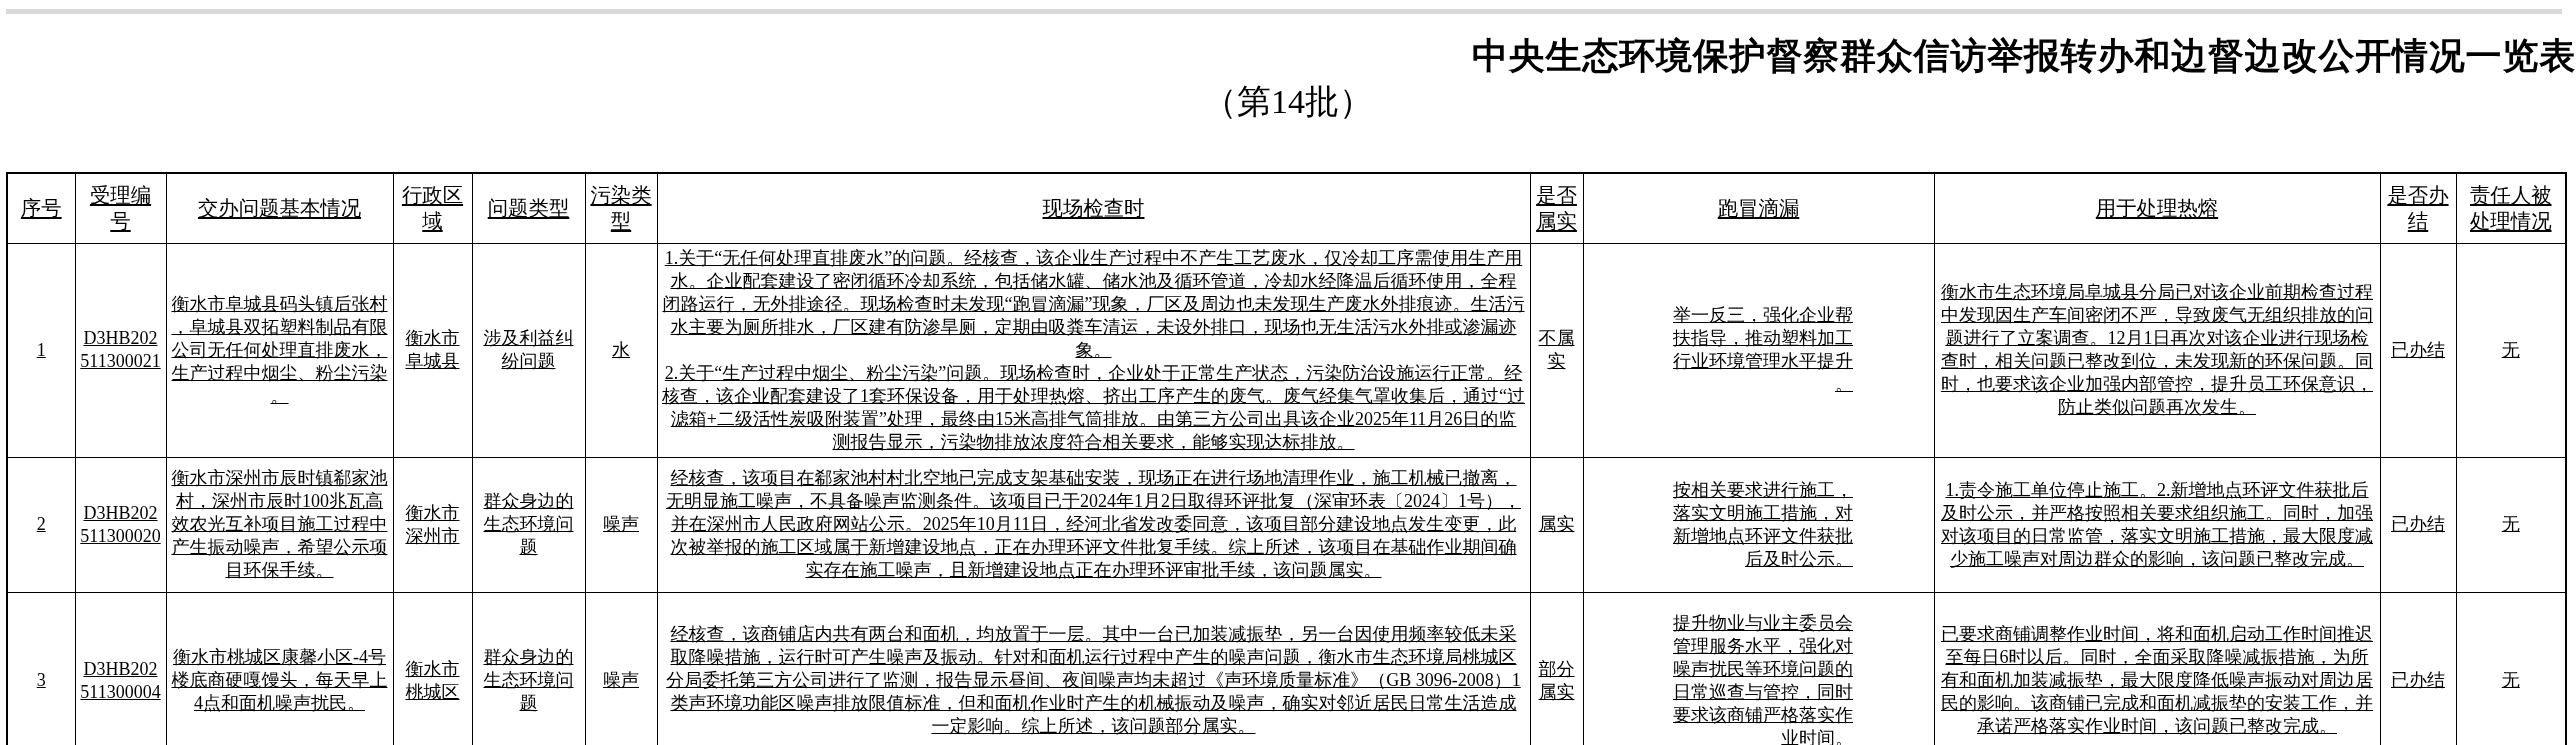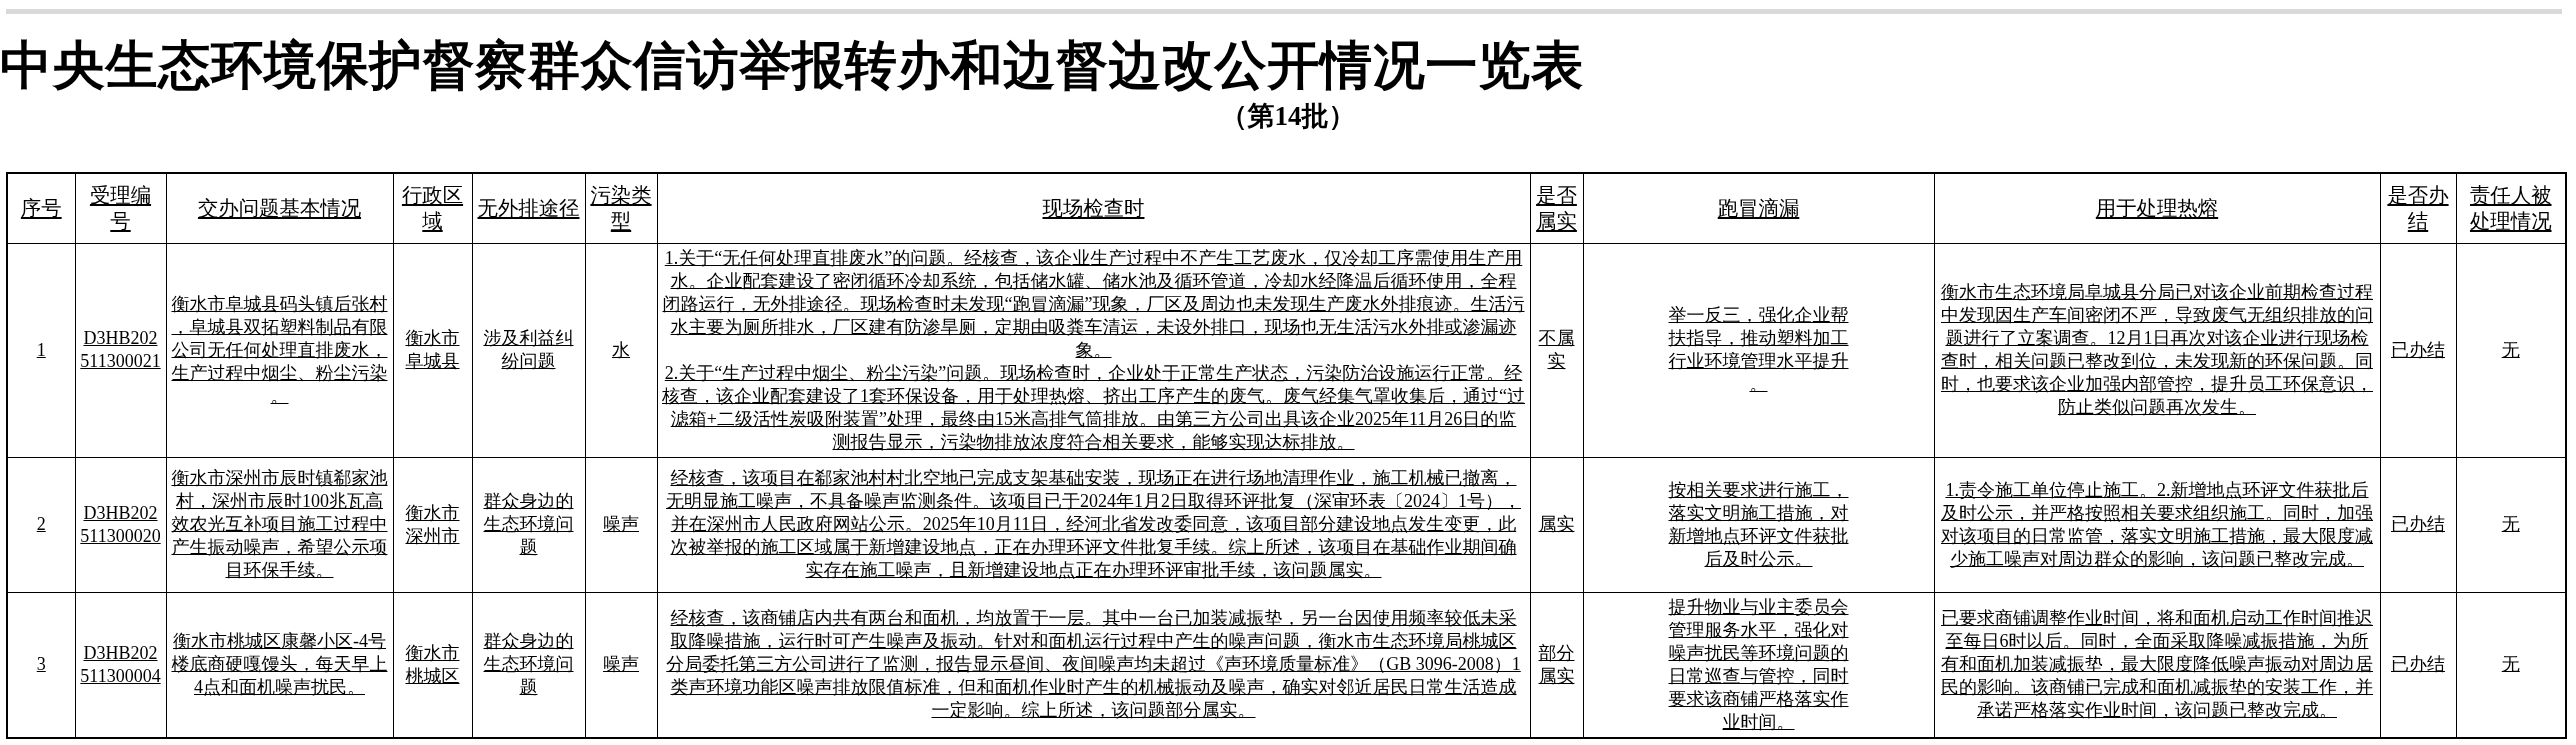--- a/index.html
+++ b/index.html
@@ -6,27 +6,27 @@
   body{
     width:2576px;height:745px;position:relative;overflow:hidden;
     font-family:"Liberation Serif","DejaVu Serif",serif;
     color:#000;
   }
   .top-strip{
     position:absolute;top:9px;left:6px;width:2556px;height:4.5px;
     background:#d9d9d9;
   }
   .title{
-    margin:36px 0 0 0;text-align:left;
-    font-size:52px;font-weight:bold;line-height:1.15;
+    margin:36px 0 0 0;text-align:right;
+    font-size:36px;font-weight:bold;line-height:1.15;
     letter-spacing:0.8px;white-space:nowrap;
   }
   .subtitle{
     margin:4.5px 0 0 0;text-align:center;
-    font-size:27px;font-weight:bold;line-height:1.2;
+    font-size:34px;font-weight:normal;line-height:1.2;
   }
   table.report{
     position:absolute;left:6px;top:172px;
     border-collapse:collapse;table-layout:fixed;
     width:2559px;
     border:2.3px solid #000;
     text-decoration:underline;
   }
   table.report th, table.report td{
     border:1.5px solid #000;
@@ -39,21 +39,21 @@
   table.report th{
     font-size:20.4px;line-height:26px;font-weight:normal;
   }
   tr.hdr{height:70px;}
   tr.r1{height:213px;}
   tr.r2{height:135px;}
   tr.r3{height:145px;}
   td.lt{text-align:left;margin-left:23px;}
   td.pre{white-space:pre-wrap;}
   .goal-inner{
-    max-width:189px;margin:0 auto;text-align:center;
+    max-width:189px;margin:16px auto;text-align:right;
   }
 </style>
 </head>
 <body>
 
 <div class="top-strip"></div>
 
 <h1 class="title">中央生态环境保护督察群众信访举报转办和边督边改公开情况一览表</h1>
 <div class="subtitle">（第14批）</div>
 
@@ -71,21 +71,21 @@
     <col style="width:446px">
       <col style="width:76px">
       <col style="width:110px">
   </colgroup>
   <thead>
     <tr class="hdr">
       <th>序号</th>
       <th>受理编号</th>
       <th>交办问题基本情况</th>
       <th>行政区域</th>
-      <th>无外排途径</th>
+      <th>问题类型</th>
       <th>污染类型</th>
       <th>现场检查时</th>
       <th>是否属实</th>
       <th>跑冒滴漏</th>
       <th>用于处理热熔</th>
       <th>是否办结</th>
       <th>责任人被处理情况</th>
     </tr>
   </thead>
   <tbody>

